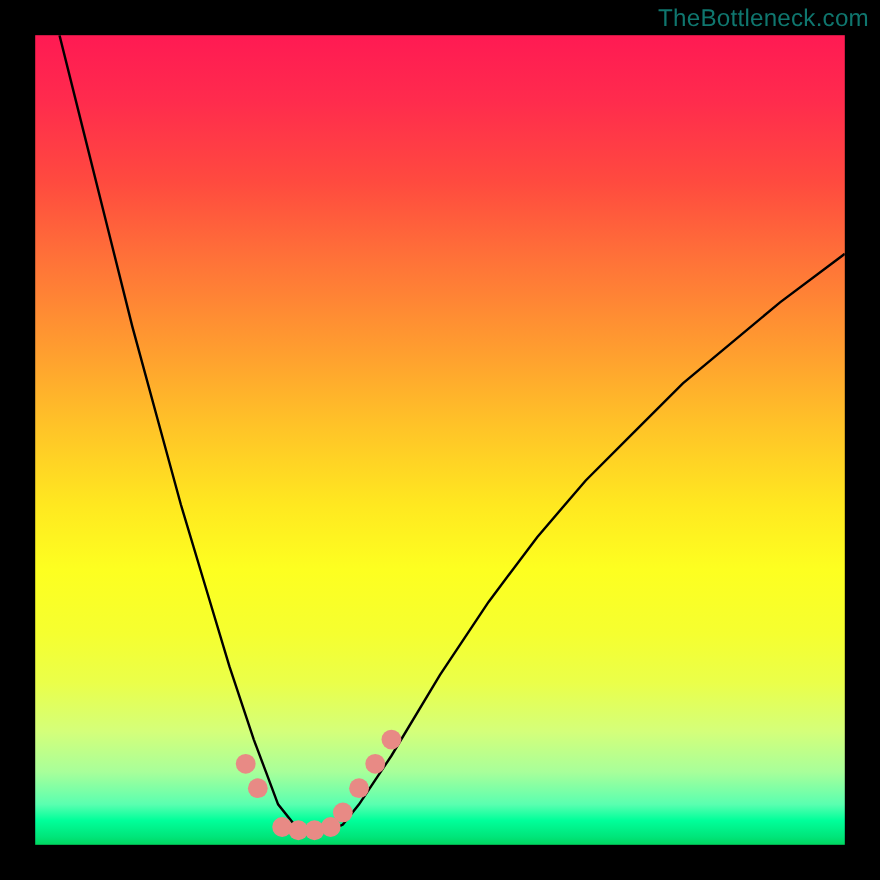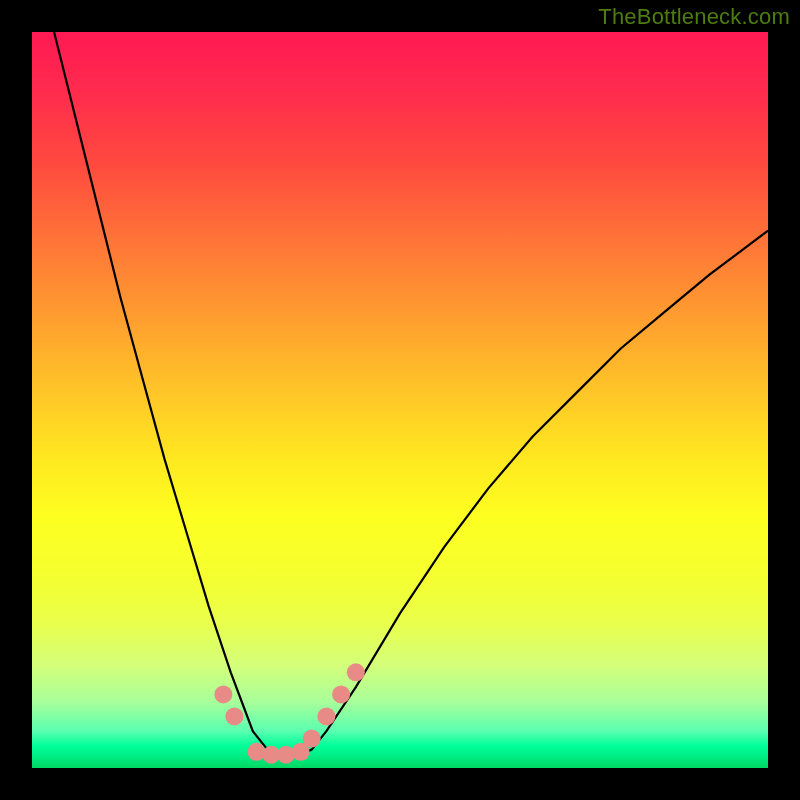--- a/index.html
+++ b/index.html
@@ -50,21 +50,21 @@
     left: 0;
     width: 736px;
     height: 736px;
   }
   .watermark {
     position: absolute;
     top: 4px;
     right: 10px;
     font-size: 22px;
     font-weight: 500;
-    color: #4d7c0f;
+    color: #0f766e;
     letter-spacing: 0.2px;
   }
 </style>
 </head>
 <body>
 
 <div class="frame">
   <div class="watermark">TheBottleneck.com</div>
   <div class="plot-area">
     <svg class="curve" viewBox="0 0 736 736" preserveAspectRatio="none">

